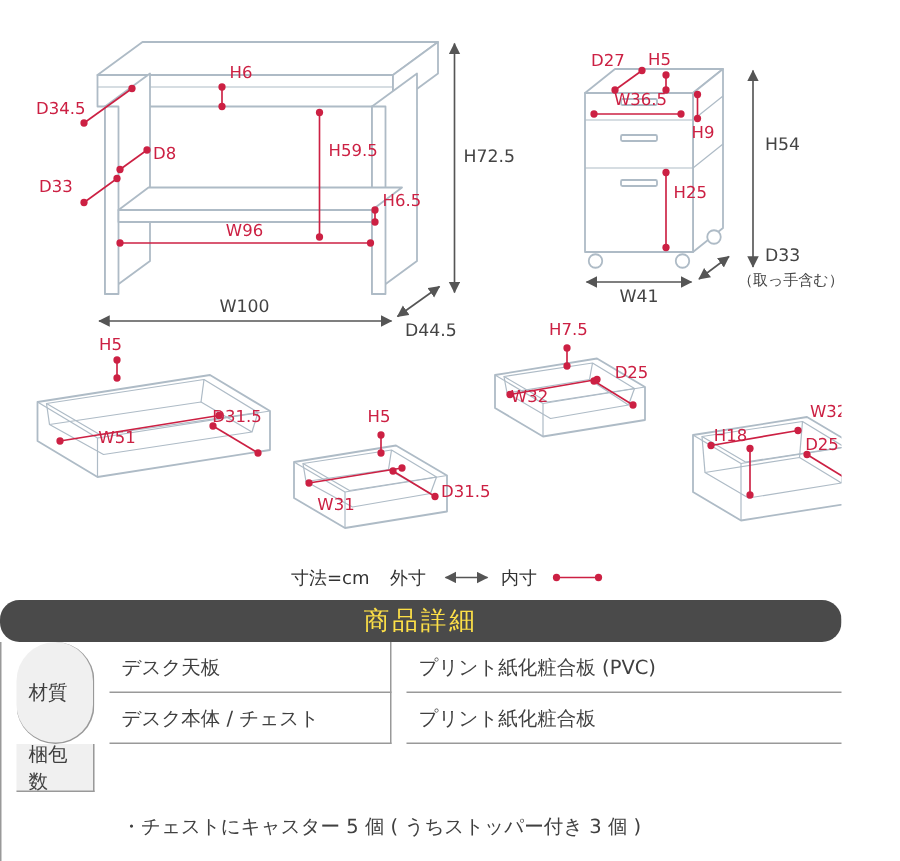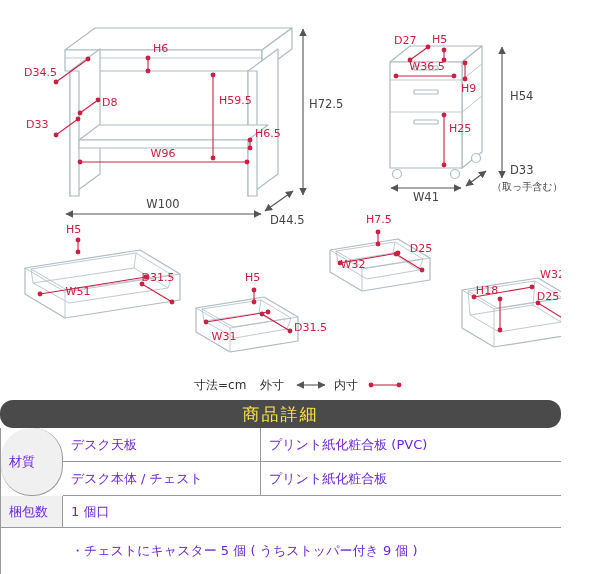--- a/index.html
+++ b/index.html
@@ -15,22 +15,22 @@
   .dlab{fill:#444444;font-size:11.5px;}
   .nlab{fill:#444444;font-size:10px;}
   .leg{fill:#333333;font-size:12px;}
   
   .details-header{height:28px;line-height:28px;background:#4a4a4a;color:#fde047;
     text-align:center;font-size:17px;letter-spacing:2px;border-radius:13px;}
   .spec-grid{display:grid;grid-template-columns:62px 198px 1fr;
     grid-template-rows:34px 34px 32px 46px;border:1px solid #999;border-top:none;
     width:600px;box-sizing:border-box;}
   .cell{border-right:1px solid #999;border-bottom:1px solid #999;
-    display:flex;align-items:center;padding:2px 8px;font-size:13px;color:#6d28d9;
-    box-sizing:border-box;background:#fff;}
+    display:flex;align-items:center;padding:2px 8px;font-size:13px;color:#404040;
+    box-sizing:border-box;background:#fff;margin-left:10px;}
   .cell.label{background:#f0f0f0;}
   .no-r{border-right:none;}
   .no-b{border-bottom:none;}
   .c-mat{grid-area:1/1/3/2;border-radius:30px;}
   .c-k1{grid-area:1/2/2/3;}
   .c-v1{grid-area:1/3/2/4;}
   .c-k2{grid-area:2/2/3/3;}
   .c-v2{grid-area:2/3/3/4;}
   .c-pl{grid-area:3/1/4/2;}
   .c-pv{grid-area:3/2/4/4;}
@@ -207,18 +207,17 @@
 
   <div>
     <div class="details-header">商品詳細</div>
     <div class="spec-grid">
       <div class="cell label c-mat">材質</div>
       <div class="cell c-k1">デスク天板</div>
       <div class="cell no-r c-v1">プリント紙化粧合板 (PVC)</div>
       <div class="cell no-r c-v2">プリント紙化粧合板</div>
       <div class="cell c-k2">デスク本体 / チェスト</div>
       <div class="cell label c-pl">梱包数</div>
-      <div class="cell no-r c-pv">1 個口</div>
-      <div class="cell no-r no-b c-ov">・チェストにキャスター 5 個 ( うちストッパー付き 9 個 )</div>
+      <div class="cell no-r no-b c-ov">・チェストにキャスター 5 個 ( うちストッパー付き 3 個 )</div>
     </div>
   </div>
 
 </div>
 
 </body></html>

